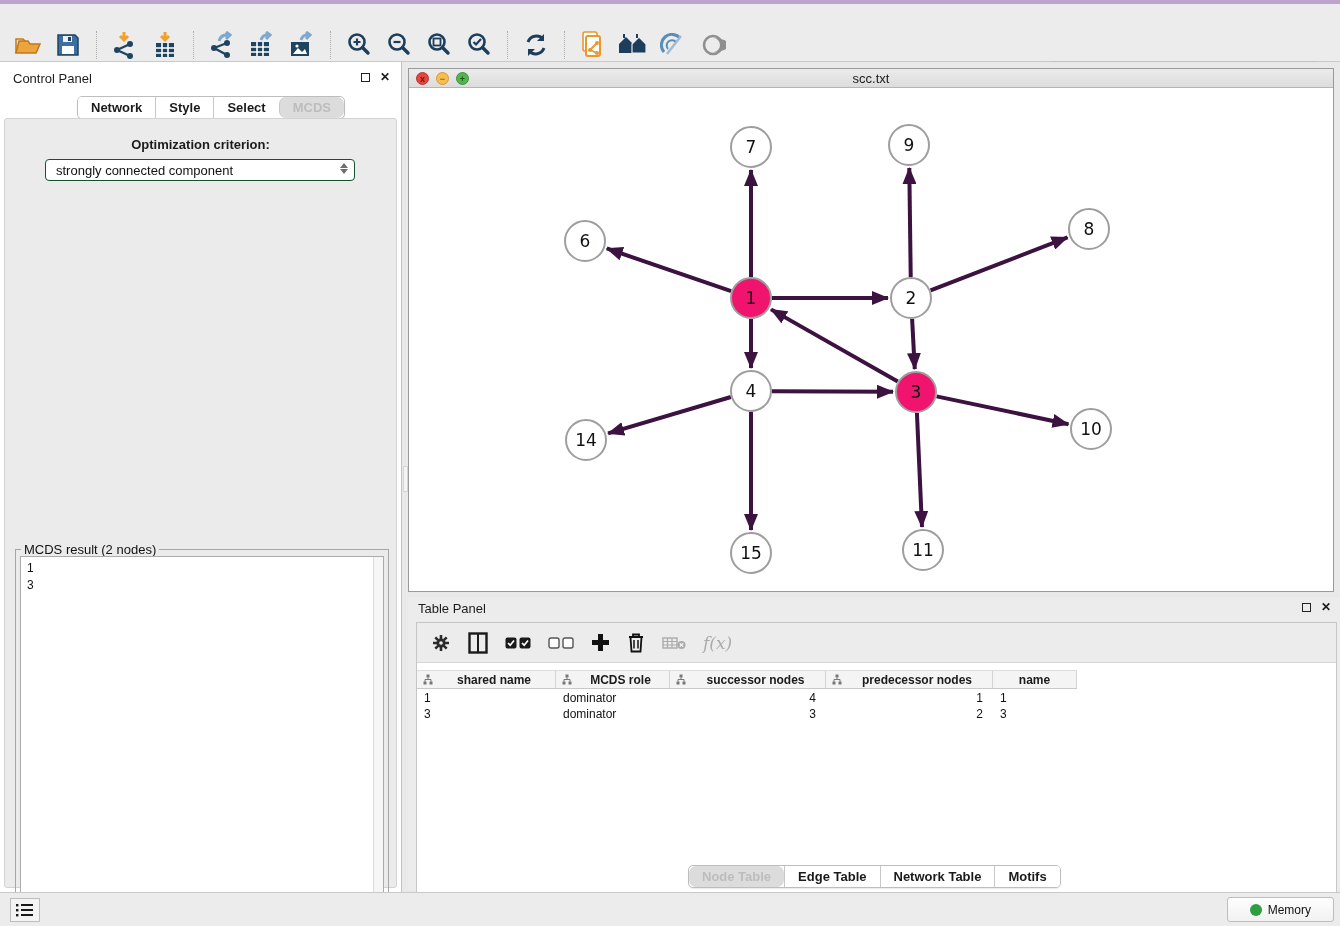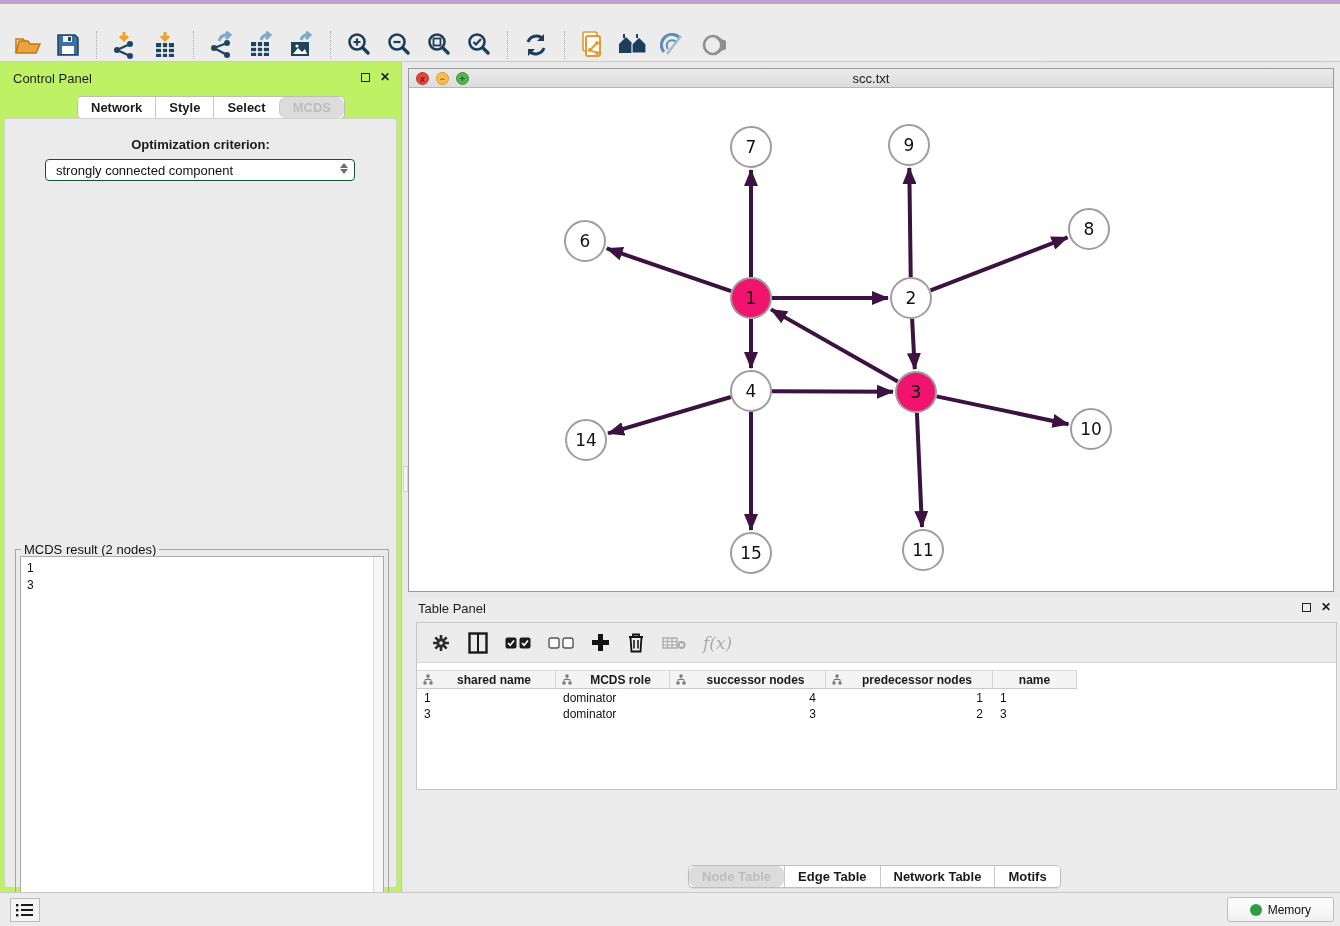--- a/index.html
+++ b/index.html
@@ -20,21 +20,21 @@
   .searchbox { position:absolute; right:10px; top:33px; width:292px; height:23px; background:#fff; border:1px solid #C2C2C2; border-radius:12px; display:flex; align-items:center; padding-left:7px; }
   .searchbox input { border:none; outline:none; background:transparent; font-size:12px; width:250px; margin-left:5px; }
 
   
   .right-bg { position:absolute; left:401px; top:62px; width:939px; height:830px; background:#E9E9E9; }
   .v-splitter { position:absolute; left:401px; top:62px; width:7px; height:830px; background:#E9E9E9; border-left:1px solid #C2C2C2; }
   .v-grip { position:absolute; left:1px; top:404px; width:5px; height:26px; background:#F4F4F4; border:1px solid #D4D4D4; }
   .h-grip { position:absolute; left:452px; top:530px; width:16px; height:4px; background:#DADADA; border:1px solid #C9C9C9; }
 
   
-  .control-panel { position:absolute; left:0; top:62px; width:401px; height:830px; background:#bef264; }
+  .control-panel { position:absolute; left:0; top:62px; width:401px; height:830px; background:#ffffff; }
   .cp-header { position:absolute; left:0; top:0; width:100%; height:30px; }
   .cp-title { position:absolute; left:13px; top:9px; font-size:13px; color:#1d1d1d; }
   .float-icon { position:absolute; top:11px; width:9px; height:9px; border:1.5px solid #222; }
   .close-icon { position:absolute; top:8px; font-size:12px; font-weight:bold; color:#1a1a1a; }
   .cp-float { left:361px; } .cp-close { left:380px; }
 
   .seg-tabs { position:absolute; display:inline-flex; height:23px; background:#fff; border:1px solid #BDBDBD; border-radius:5px; overflow:hidden; box-shadow:0 1px 1px rgba(0,0,0,.08); }
   .seg-tab { display:flex; align-items:center; padding:0 13px; font-size:13px; font-weight:bold; color:#1a1a1a; border-left:1px solid #C8C8C8; background:#fff; }
   .seg-tab:first-child { border-left:none; }
   .seg-tab.active { background:#DCDCDC; color:#BDBDBD;border-radius:7px; }
@@ -64,21 +64,21 @@
   .tl-yel { left:27px; background:#F6BE4F; border:1px solid #D49A34; color:#8a6519; }
   .tl-grn { left:47px; background:#53B552; border:1px solid #3D9440; color:#1c5c1c; }
   .net-canvas { position:absolute; left:0; top:20px; width:924px; height:502px; background:#fff; }
   #graph-svg { width:924px; height:502px; }
   #graph-svg text { font:17px "DejaVu Sans", sans-serif; fill:#111; }
 
   
   .table-panel { position:absolute; left:408px; top:597px; width:932px; height:293px; background:#ECECEC; }
   .tp-title { position:absolute; left:10px; top:4px; font-size:13px; color:#1d1d1d; }
   .tp-float { left:894px; top:6px; } .tp-close { left:913px; top:3px; }
-  .table-frame { position:absolute; left:8px; top:25px; width:921px; height:168px; background:#fff; border:1px solid #C6C6C6; }
+  .table-frame { position:absolute; left:8px; top:25px; width:921px; height:304px; background:#fff; border:1px solid #C6C6C6; }
   .tp-toolbar { position:absolute; left:0; top:0; width:100%; height:40px; background:#ECECEC; border-bottom:1px solid #D6D6D6; display:flex; align-items:center; padding-left:14px; }
   .tp-icon { margin-right:17px; display:flex; align-items:center; }
   .fx-label { font-family:"DejaVu Serif", serif; font-style:italic; font-size:17px; color:#ABABAB; }
   .tbl-header { position:absolute; left:0; top:47px; height:19px; display:grid; grid-template-columns:139px 114px 156px 167px 84px; background:#F4F4F4; border-top:1px solid #DCDCDC; border-bottom:1px solid #C9C9C9; }
   .th-cell { position:relative; display:flex; align-items:center; border-right:1px solid #D4D4D4; font-size:12px; color:#1b1b1b; }
   .th-cell .th-icon { margin-left:6px; }
   .th-cell span { flex:1; text-align:center;font-weight:bold; }
   .tbl-rows { position:absolute; left:0; top:67px; width:100%; }
   .tbl-row { display:grid; grid-template-columns:139px 114px 156px 167px 84px; height:16px; font-size:12px; color:#111; }
   .td { padding-left:7px; display:flex; align-items:center; }

